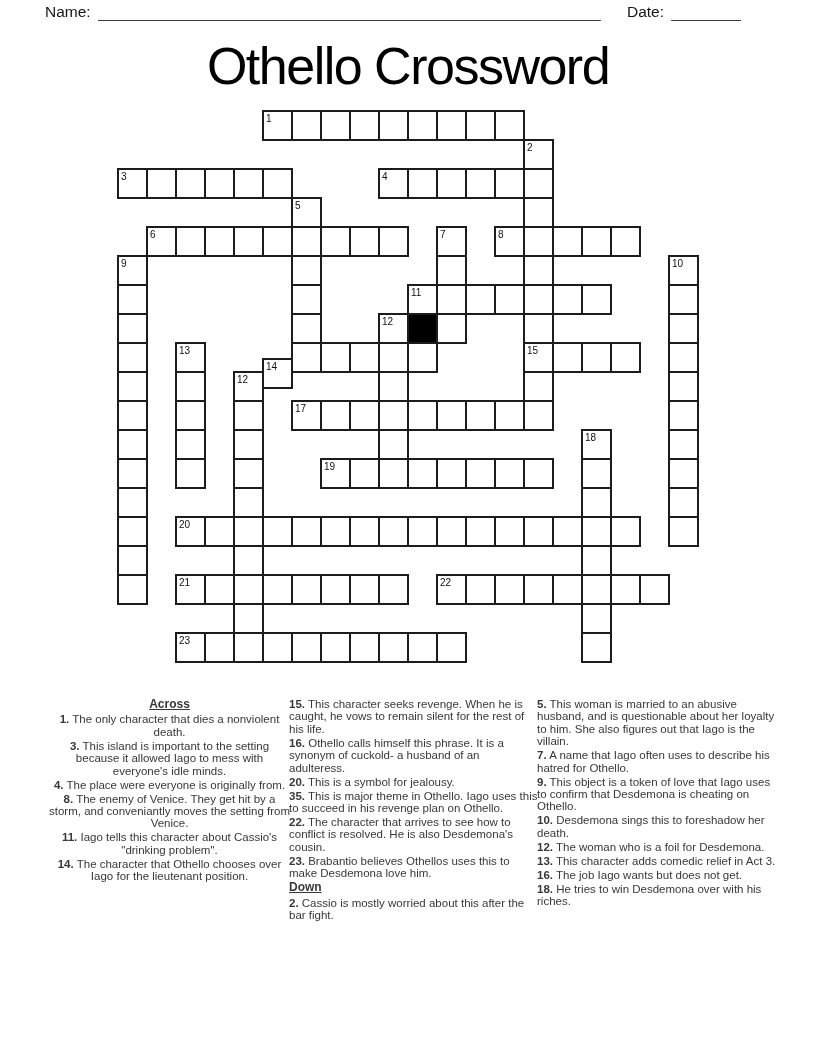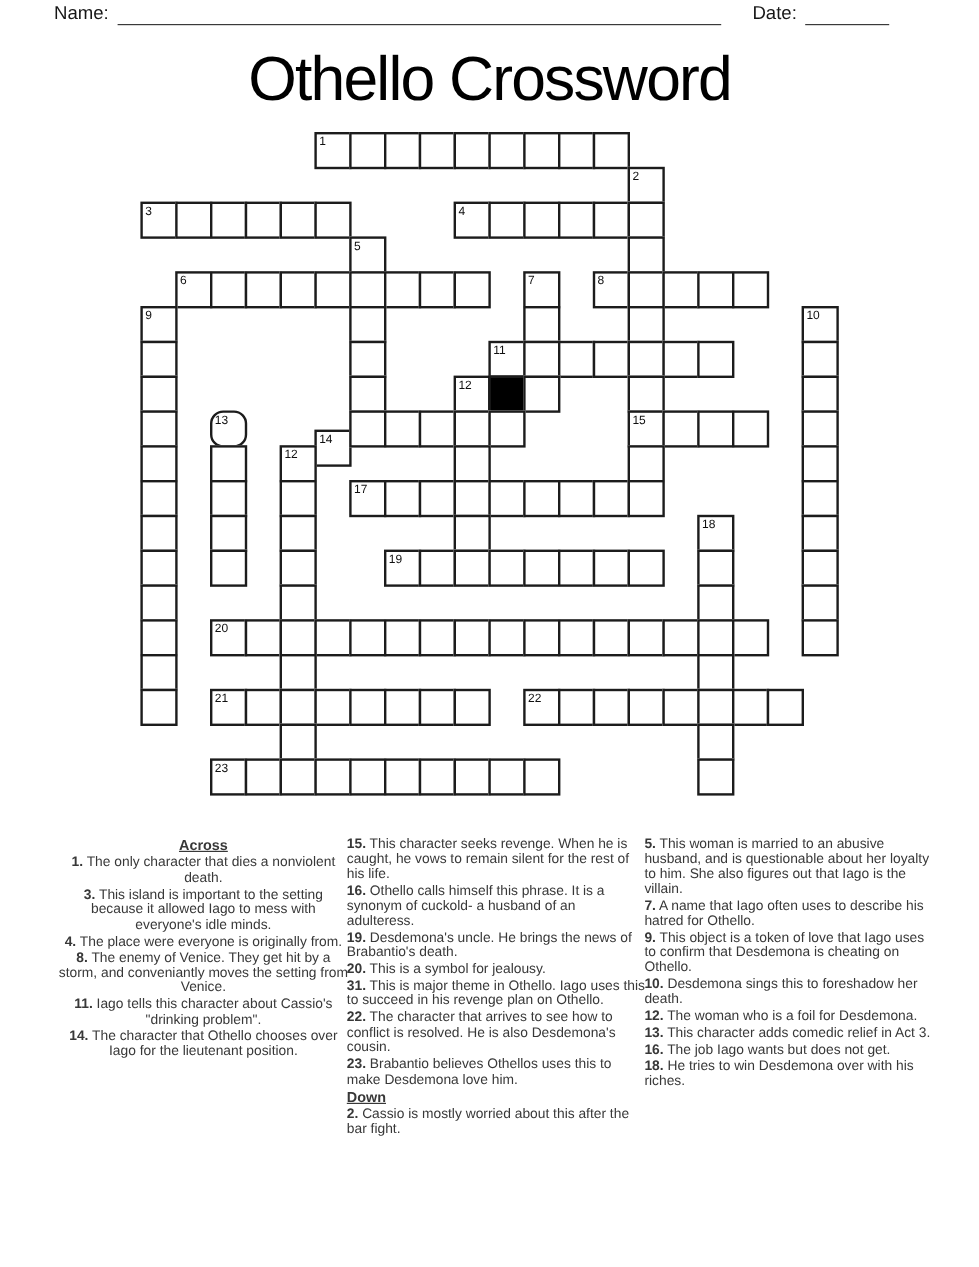--- a/index.html
+++ b/index.html
@@ -123,21 +123,21 @@
     <div class="cell" style="left: 117px; top: 313px;"></div>
     <div class="cell" style="left: 291px; top: 313px;"></div>
     <div class="cell" style="left: 378px; top: 313px;">
       <span class="cellnum">12</span>
     </div>
     <div class="cell black" style="left: 407px; top: 313px;"></div>
     <div class="cell" style="left: 436px; top: 313px;"></div>
     <div class="cell" style="left: 523px; top: 313px;"></div>
     <div class="cell" style="left: 668px; top: 313px;"></div>
     <div class="cell" style="left: 117px; top: 342px;"></div>
-    <div class="cell" style="left: 175px; top: 342px; border-radius: 11px;">
+    <div class="cell" style="left: 175px; top: 342px;">
       <span class="cellnum">13</span>
     </div>
     <div class="cell" style="left: 262px; top: 358px;">
       <span class="cellnum">14</span>
     </div>
     <div class="cell" style="left: 291px; top: 342px;"></div>
     <div class="cell" style="left: 320px; top: 342px;"></div>
     <div class="cell" style="left: 349px; top: 342px;"></div>
     <div class="cell" style="left: 378px; top: 342px;"></div>
     <div class="cell" style="left: 407px; top: 342px;"></div>
@@ -264,23 +264,22 @@
     <div class="clue"><b>1.</b> The only character that dies a nonviolent death.</div>
     <div class="clue"><b>3.</b> This island is important to the setting because it allowed Iago to mess with everyone's idle minds.</div>
     <div class="clue"><b>4.</b> The place were everyone is originally from.</div>
     <div class="clue"><b>8.</b> The enemy of Venice. They get hit by a storm, and conveniantly moves the setting from Venice.</div>
     <div class="clue"><b>11.</b> Iago tells this character about Cassio's "drinking problem".</div>
     <div class="clue"><b>14.</b> The character that Othello chooses over Iago for the lieutenant position.</div>
   </div>
 <div class="clue-col" id="clue-col-2">
     <div class="clue"><b>15.</b> This character seeks revenge. When he is caught, he vows to remain silent for the rest of his life.</div>
     <div class="clue"><b>16.</b> Othello calls himself this phrase. It is a synonym of cuckold- a husband of an adulteress.</div>
-    <div class="clue"><b>19.</b> Desdemona's uncle. He brings the news of Brabantio's death.</div>
     <div class="clue"><b>20.</b> This is a symbol for jealousy.</div>
-    <div class="clue"><b>31.</b> This is major theme in Othello. Iago uses this to succeed in his revenge plan on Othello.</div>
+    <div class="clue"><b>35.</b> This is major theme in Othello. Iago uses this to succeed in his revenge plan on Othello.</div>
     <div class="clue"><b>22.</b> The character that arrives to see how to conflict is resolved. He is also Desdemona's cousin.</div>
     <div class="clue"><b>23.</b> Brabantio believes Othellos uses this to make Desdemona love him.</div>
     <div class="clue-head">Down</div>
     <div class="clue"><b>2.</b> Cassio is mostly worried about this after the bar fight.</div>
   </div>
 <div class="clue-col" id="clue-col-3">
     <div class="clue"><b>5.</b> This woman is married to an abusive husband, and is questionable about her loyalty to him. She also figures out that Iago is the villain.</div>
     <div class="clue"><b>7.</b> A name that Iago often uses to describe his hatred for Othello.</div>
     <div class="clue"><b>9.</b> This object is a token of love that Iago uses to confirm that Desdemona is cheating on Othello.</div>
     <div class="clue"><b>10.</b> Desdemona sings this to foreshadow her death.</div>

